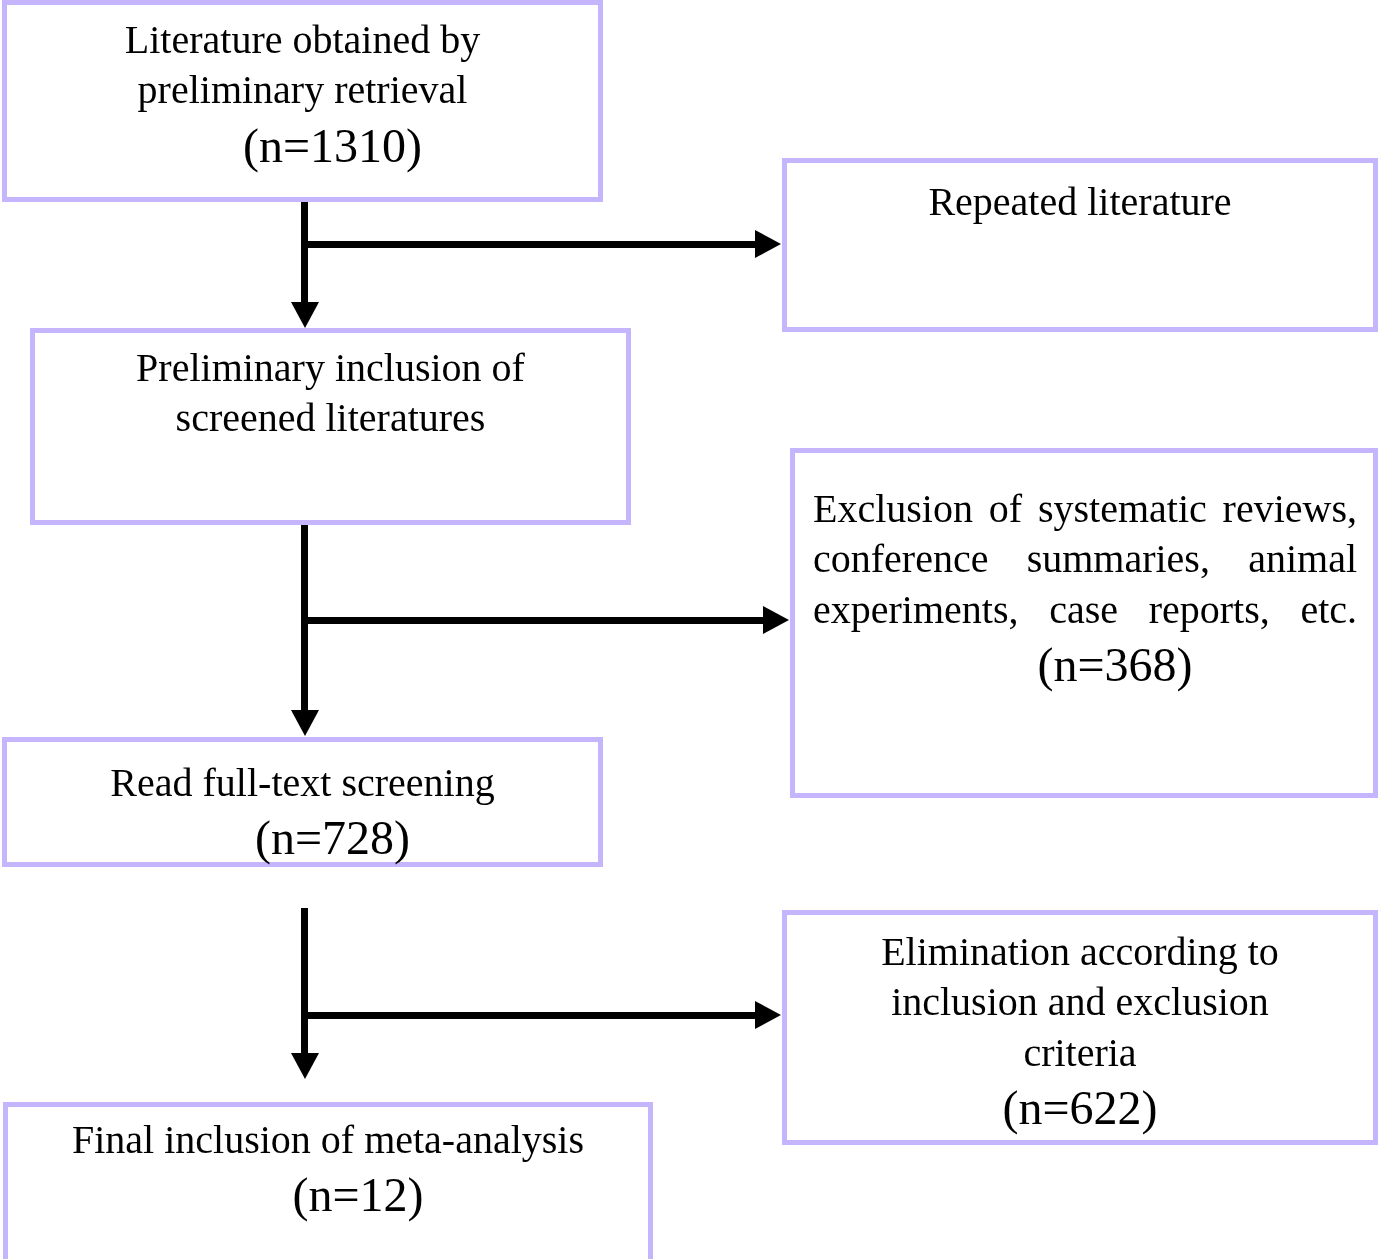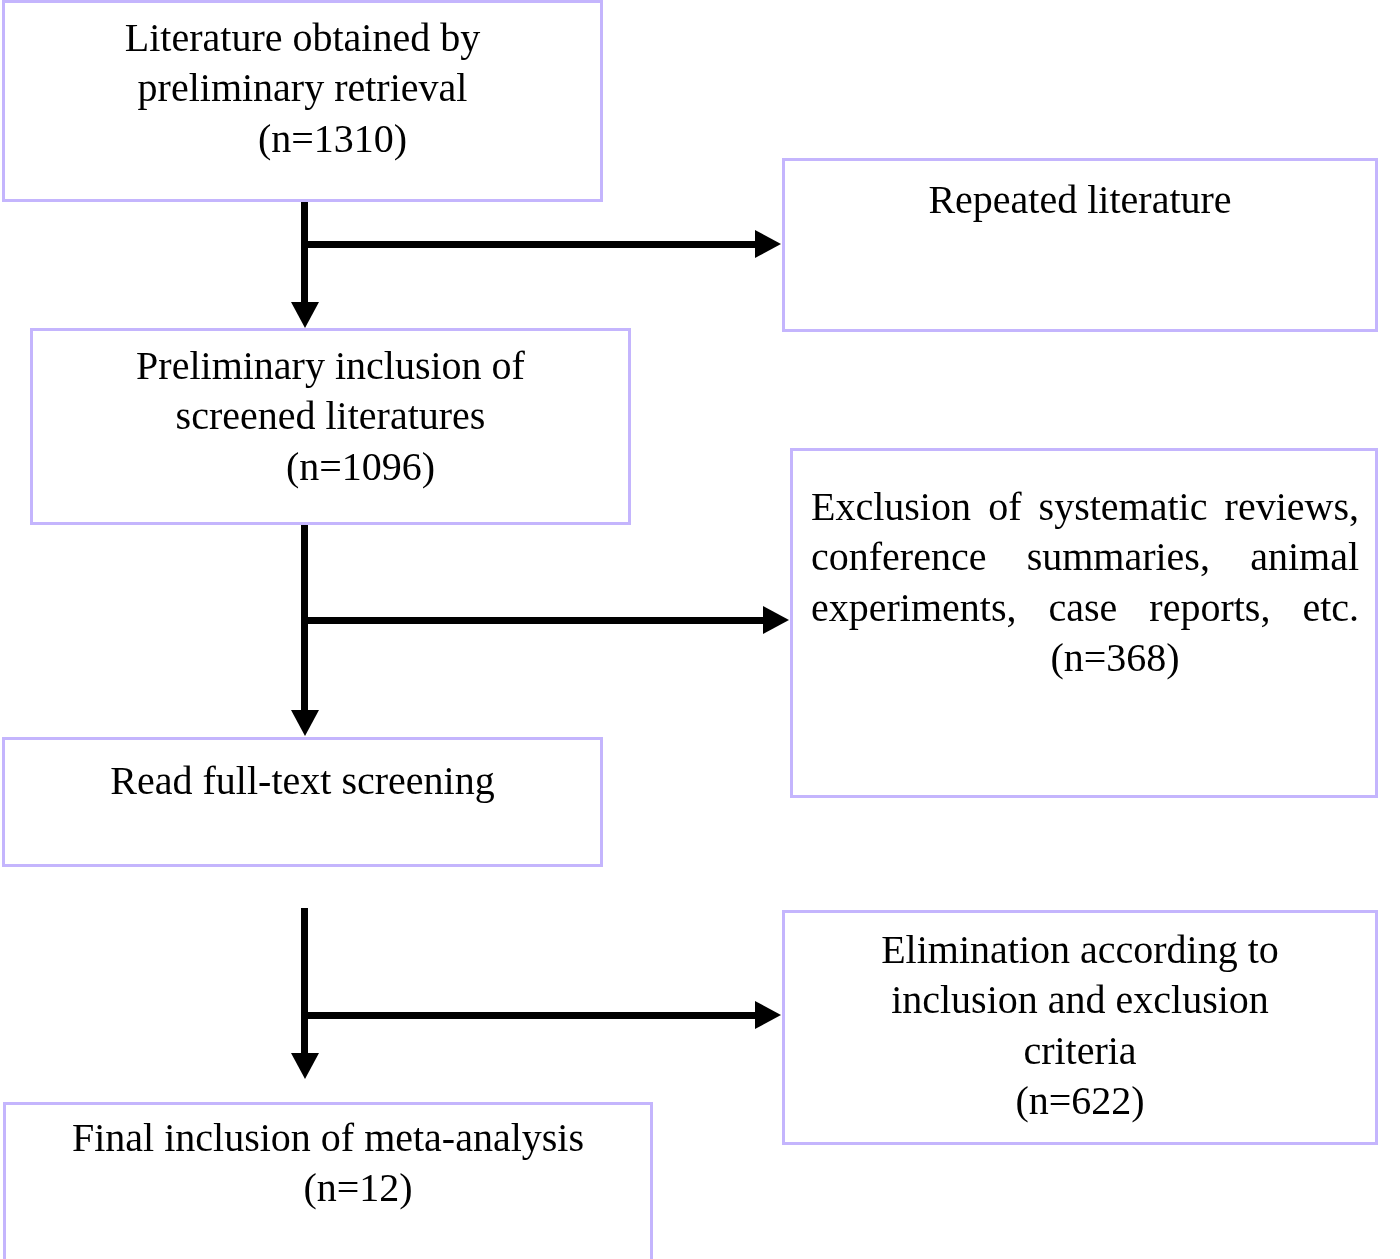--- a/index.html
+++ b/index.html
@@ -14,39 +14,39 @@
   #flow-canvas {
     position: relative;
     width: 1400px;
     height: 1259px;
     background: #ffffff;
     overflow: hidden;
   }
   .node {
     position: absolute;
     box-sizing: border-box;
-    border: 3px solid #c4b5fd;
+    border: 5px solid #c4b5fd;
     background: #ffffff;
     padding: 10px 14px;
   }
   .node-text {
     font-size: 40px;
     line-height: 1.26;
     text-align: center;
     white-space: pre-line;
     color: #000000;
   }
   .node-text.justified {
     text-align: justify;
     text-align-last: justify;
     white-space: normal;
     margin-top: 13px;
   }
   .node-count {
-    font-size: 40px;
+    font-size: 48px;
     line-height: 1.26;
     text-align: center;
     color: #000000;
   }
   .node-count.offset-right {
     padding-left: 60px;
   }
   
   .v-line {
     position: absolute;
@@ -104,30 +104,30 @@
     <div class="node-count offset-right">(n=1310)</div>
   </div>
 
   <div class="node" style="left:782px; top:158px; width:596px; height:174px; padding-top:14px;">
     <div class="node-text">Repeated literature</div>
   </div>
 
   <div class="node" style="left:2px; top:328px; width:601px; height:197px;margin-left:28px;">
     <div class="node-text">Preliminary inclusion of
 screened literatures</div>
-    <div class="node-count offset-right">(n=1096)</div>
   </div>
 
   <div class="node" style="left:790px; top:448px; width:588px; height:350px; padding:18px 16px 0 18px;">
     <div class="node-text justified">Exclusion of systematic reviews, conference summaries, animal experiments, case reports, etc.</div>
     <div class="node-count offset-right">(n=368)</div>
   </div>
 
   <div class="node" style="left:2px; top:737px; width:601px; height:130px; padding-top:16px;">
     <div class="node-text">Read full-text screening</div>
+    <div class="node-count offset-right">(n=728)</div>
   </div>
 
   <div class="node" style="left:782px; top:910px; width:596px; height:235px; padding-top:12px; overflow:visible;">
     <div class="node-text">Elimination according to
 inclusion and exclusion
 criteria</div>
     <div class="node-count">(n=622)</div>
   </div>
 
   <div class="node" style="left:3px; top:1082px; width:650px; height:166px; padding-top:8px;margin-top:20px;">

